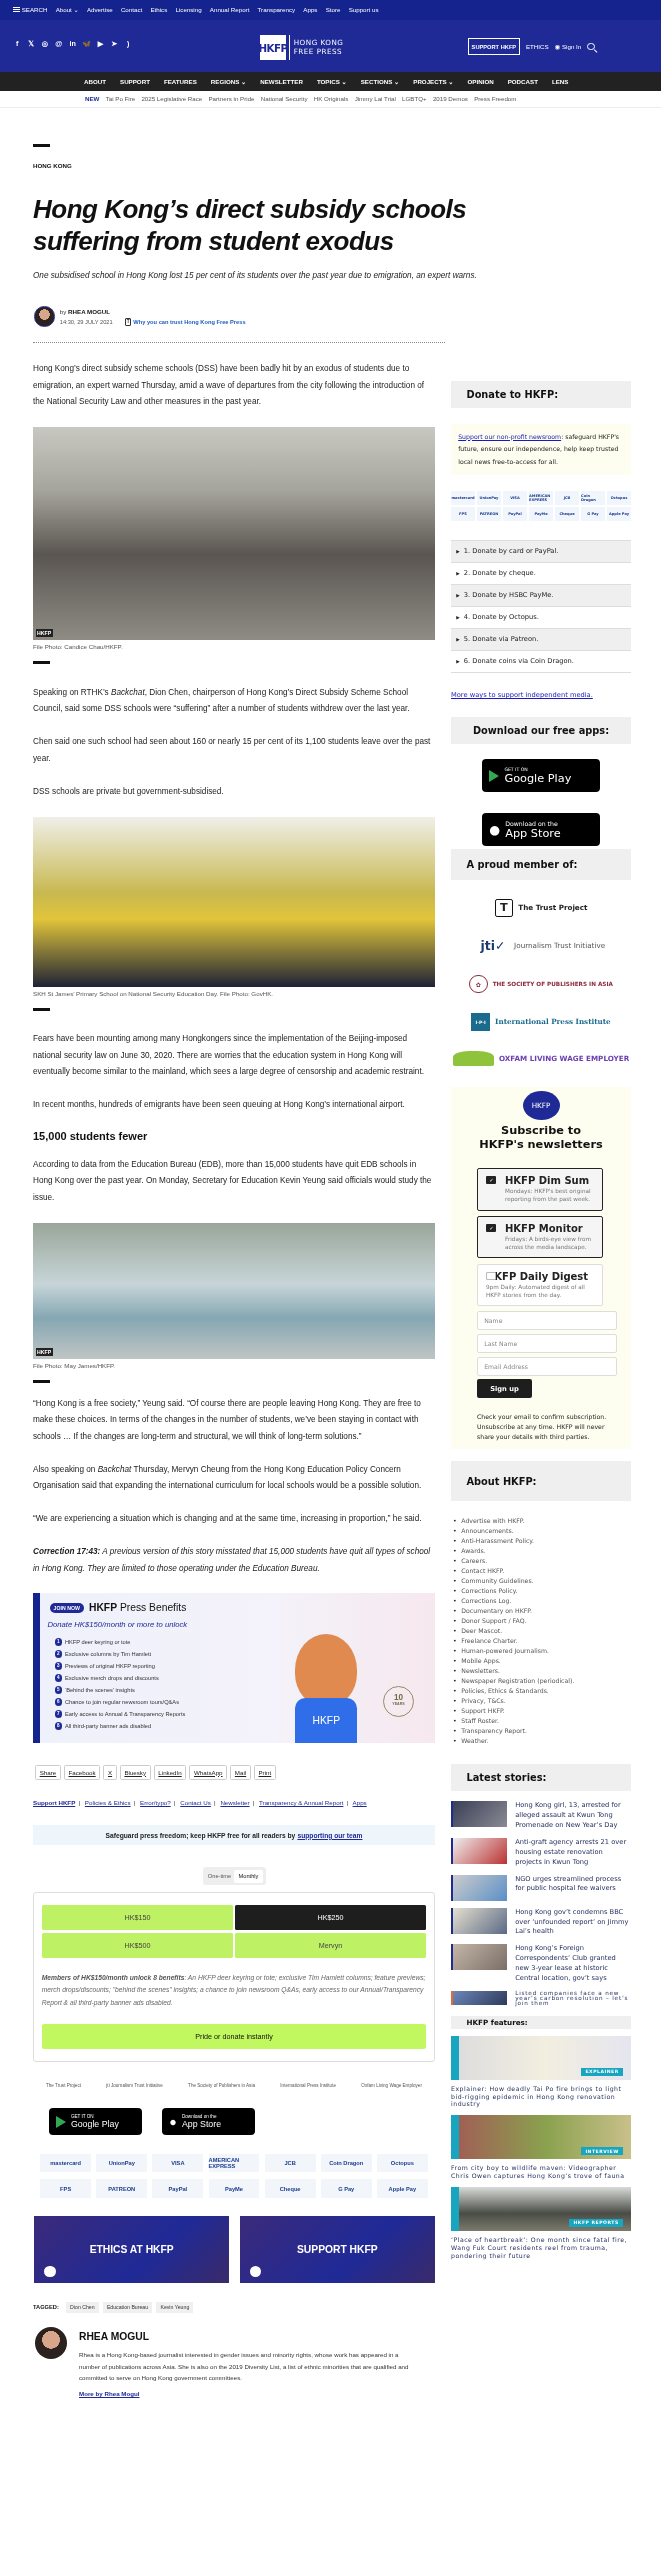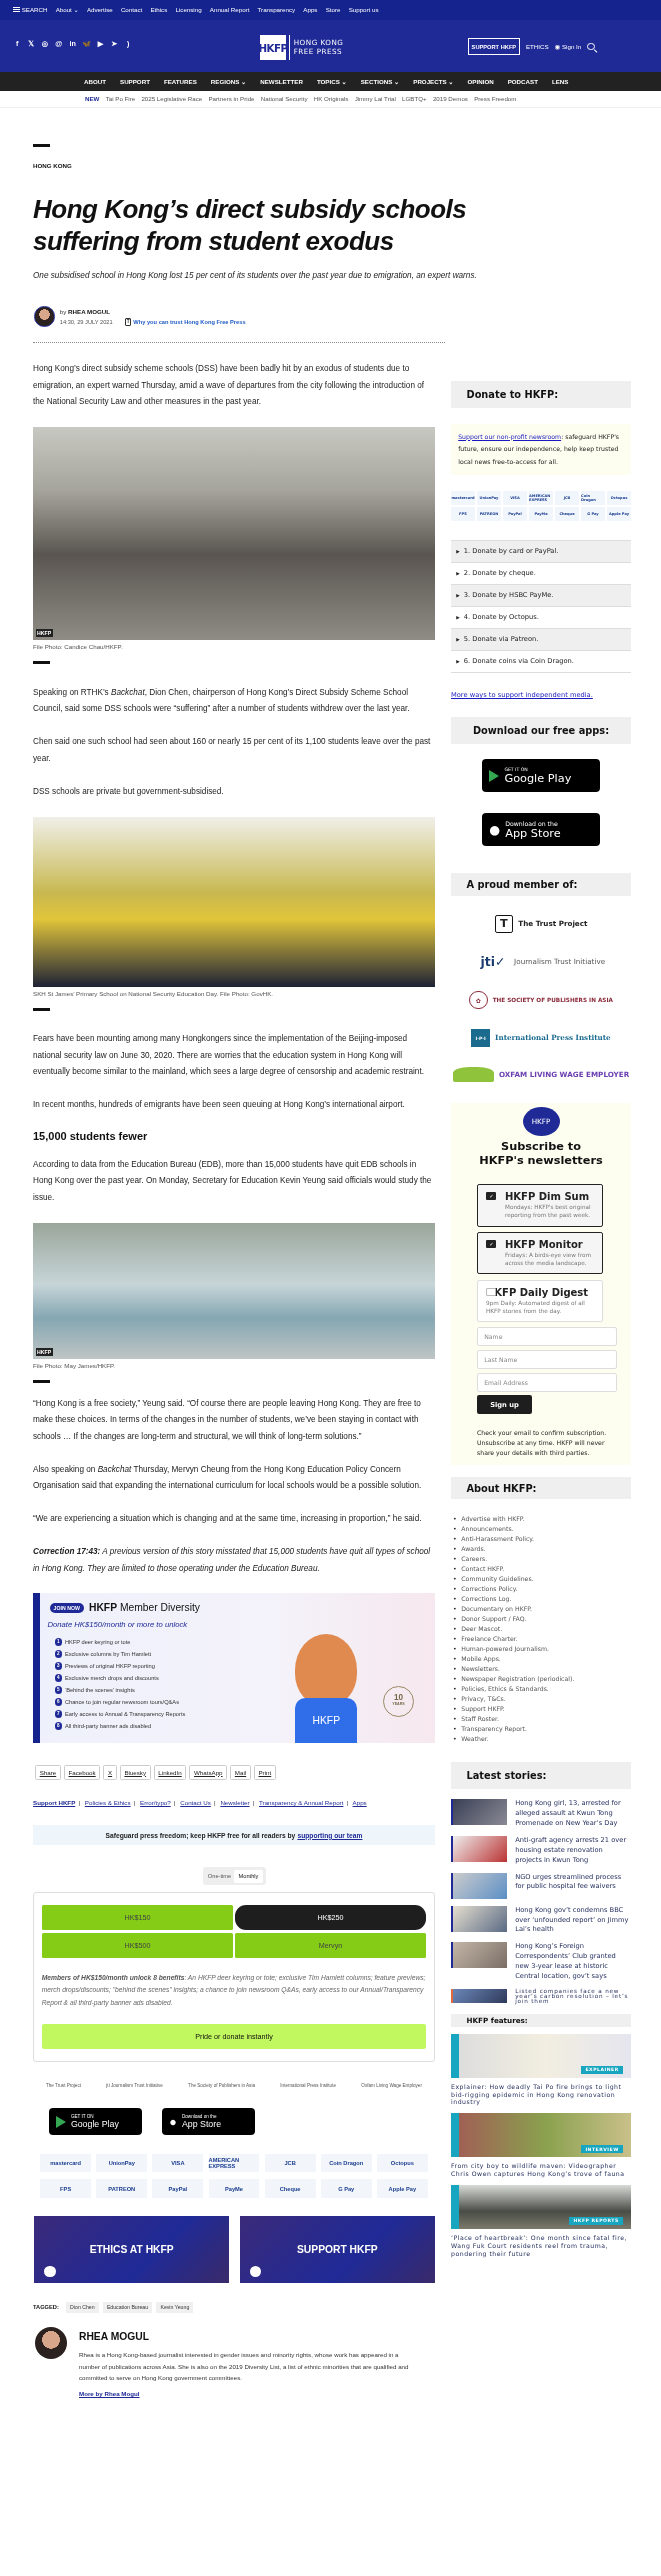--- a/index.html
+++ b/index.html
@@ -78,22 +78,22 @@
   .footer-links a { color: #1f2a97; text-decoration: underline; }
   .footer-links .sep { margin: 0 3.1px; }
   .safeguard { margin-top: 18.5px; background: #eef5fb; height: 20.6px; display: flex; align-items: center; justify-content: center; font-size: 6.7px; font-weight: bold; color: #222; }
   .safeguard a { color: #1f2a97; text-decoration: underline; margin-left: 2.1px; }
   .donate-widget { margin-top: 21.6px; }
   .freq { margin: 0 auto; width: 63px; background: #eee; border-radius: 3.1px; padding: 2.6px; display: flex; }
   .freq span { flex: 1; font-size: 5.7px; text-align: center; padding: 3.6px 0; color: #555; }
   .freq .active { background: #fff; color: #111; border-radius: 2.1px; }
   .amount-box { margin-top: 6.2px; border: 0.5px solid #ddd; border-radius: 3.1px; padding: 12.4px 7.7px 12.4px; }
   .amounts { display: grid; grid-template-columns: 1fr 1fr; gap: 2.6px 1.5px; }
-  .amounts span { background: #84cc16; border-radius: 1.5px; height: 25px; display: flex; align-items: center; justify-content: center; font-size: 7.2px; color: #444; }
-  .amounts .sel { background: #1e1e1e; color: #fff; border-radius: 11px; }
+  .amounts span { background: #bef264; border-radius: 1.5px; height: 25px; display: flex; align-items: center; justify-content: center; font-size: 7.2px; color: #444; }
+  .amounts .sel { background: #1e1e1e; color: #fff; }
   .amount-box .desc { margin-top: 14.4px; font-size: 6.7px; line-height: 12.4px; font-style: italic; color: #666; }
   .amount-box .desc b { color: #555; }
   .join-btn { margin-top: 14.4px; background: #c2f85f; height: 25px; border-radius: 2.1px; display: flex; align-items: center; justify-content: center; font-size: 7.2px; color: #111; }
   .members-row { margin-top: 20.6px; display: flex; justify-content: space-between; padding: 0 13px; }
   .members-row span { font-size: 4.6px; color: #555; }
   .apps-row { margin-top: 20.6px; display: flex; gap: 20.6px; padding-left: 15.5px; }
   .badge { width: 93px; height: 27px; background: #000; border-radius: 4.1px; color: #fff; display: flex; align-items: center; gap: 5.2px; padding-left: 7.2px; }
   .badge .gp-tri { width: 0; height: 0; border-left: 10.3px solid #34a853; border-top: 6.2px solid transparent; border-bottom: 6.2px solid transparent; }
   .badge .apple { font-size: 12.4px; }
   .badge .small { font-size: 4.6px; display: block; }
@@ -285,21 +285,21 @@
   <div class="caption">File Photo: May James/HKFP.</div>
   <div class="cap-rule" style="margin-bottom:13.4px"></div>
   <p>“Hong Kong is a free society,” Yeung said. “Of course there are people leaving Hong Kong. They are free to make these choices. In terms of the changes in the number of students, we’ve been staying in contact with schools … If the changes are long-term and structural, we will think of long-term solutions.”</p>
   <p><span>Also speaking on </span><i>Backchat</i><span> Thursday, Mervyn Cheung from the Hong Kong Education Policy Concern Organisation said that expanding the international curriculum for local schools would be a possible solution.</span></p>
   <p>“We are experiencing a situation which is changing and at the same time, increasing in proportion,” he said.</p>
   <div class="correction"><b>Correction 17:43:</b><span> A previous version of this story misstated that 15,000 students have quit all types of school in Hong Kong. They are limited to those operating under the Education Bureau.</span></div>
 
   <div class="member-banner">
     <div class="vstrip"></div>
     <span class="join">JOIN NOW</span>
-    <div class="mtitle"><b>HKFP</b><span> Member Diversity</span></div>
+    <div class="mtitle"><b>HKFP</b><span> Press Benefits</span></div>
     <div class="msub">Donate HK$150/month or more to unlock</div>
     <ol>
       <li>
           <span class="num">1</span>
           <span>HKFP deer keyring or tote</span>
         </li>
       <li>
           <span class="num">2</span>
           <span>Exclusive columns by Tim Hamlett</span>
         </li>
@@ -507,21 +507,21 @@
     </div>
     <div class="badge">
       <span class="apple">●</span>
       <span>
           <span class="small" style="font-size:6.2px">Download on the</span>
           <span class="big" style="font-size:11.3px">App Store</span>
         </span>
     </div>
   </div>
 
-  <div class="sb-head" style="margin-top:27px;height:23px">A proud member of:</div>
+  <div class="sb-head" style="margin-top:3px;height:31px">A proud member of:</div>
   <div class="member-logos">
     <div class="mlogo">
         <span class="mark">T</span>
         <span class="txt">The Trust Project</span>
       </div>
     <div class="mlogo jti">
         <span class="mark">jti✓</span>
         <span class="txt">Journalism Trust Initiative</span>
       </div>
     <div class="mlogo spa">
@@ -556,21 +556,21 @@
       <div class="h">HKFP Daily Digest</div>
       <div class="d">9pm Daily: Automated digest of all HKFP stories from the day.</div>
     </div>
     <div class="nl-input">Name</div>
     <div class="nl-input">Last Name</div>
     <div class="nl-input">Email Address</div>
     <div class="nl-btn">Sign up</div>
     <div class="nl-note">Check your email to confirm subscription. Unsubscribe at any time. HKFP will never share your details with third parties.</div>
   </div>
 
-  <div class="sb-head" style="margin-top:12.4px;height:22px">About HKFP:</div>
+  <div class="sb-head" style="margin-top:12.4px;height:40px">About HKFP:</div>
   <ul class="about-list">
     <li>Advertise with HKFP.</li>
     <li>Announcements.</li>
     <li>Anti-Harassment Policy.</li>
     <li>Awards.</li>
     <li>Careers.</li>
     <li>Contact HKFP.</li>
     <li>Community Guidelines.</li>
     <li>Corrections Policy.</li>
     <li>Corrections Log.</li>

